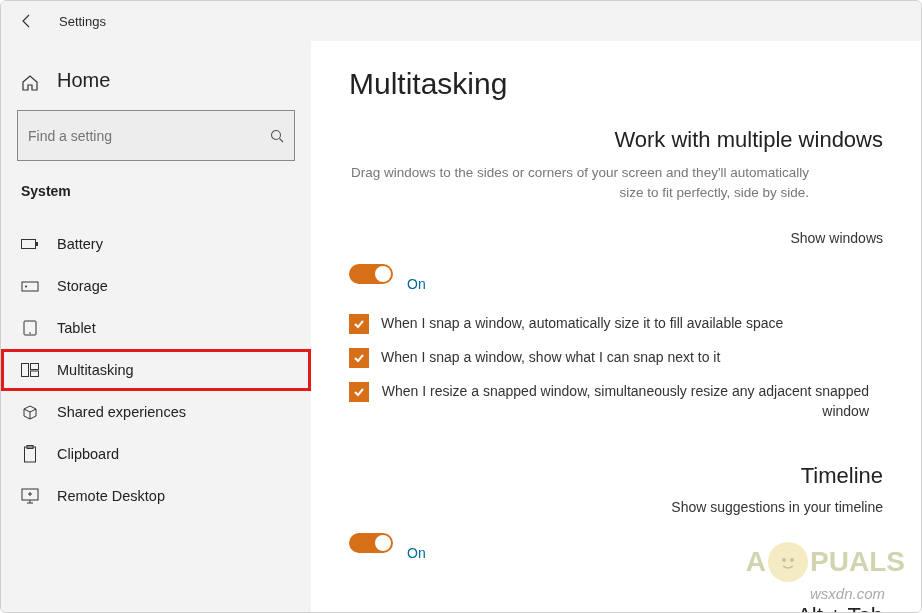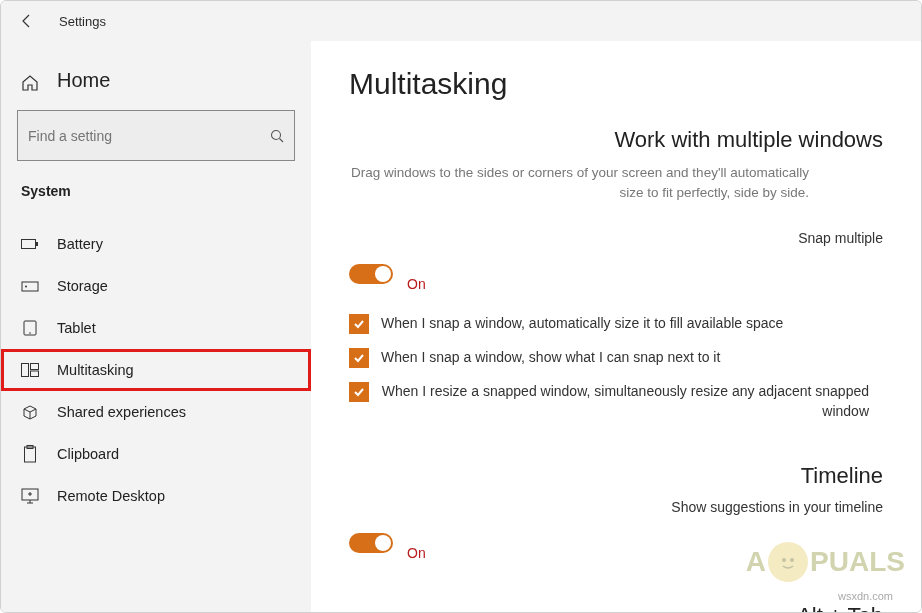--- a/index.html
+++ b/index.html
@@ -69,41 +69,41 @@
     .setting-label { font-size:14px; color:#333; margin-bottom:10px;}
     .toggle-row { display:flex; align-items:center; gap:14px; margin-bottom: 22px;}
     .toggle {
       width:44px; height:20px; border-radius:10px; background:#d66f17;
       position:relative; cursor:pointer;
     }
     .toggle .knob {
       position:absolute; right:2px; top:2px; width:16px; height:16px;
       border-radius:50%; background:#fff;
     }
-    .toggle-state { font-size:14px; color:#b91c1c;margin-top:20px;}
+    .toggle-state { font-size:14px; color:#0369a1;margin-top:20px;}
     .check-row { display:flex; gap:12px; margin-bottom:14px; max-width:520px;}
     .checkbox {
       width:20px; height:20px; background:#d66f17; flex-shrink:0;
       display:flex; align-items:center; justify-content:center; cursor:pointer;
     }
     .checkbox svg { stroke:#fff; }
     .check-label { font-size:14px; color:#333; line-height:1.4;}
     .section-block { margin-bottom: 42px; text-align: right;}
     .alt-tab-title { font-weight:400; font-size:22px; color:#222; }
     .watermark {
       position:absolute; right:16px; bottom:30px; opacity:0.45;
       font-size:28px; font-weight:600; color:#9aa04c; display:flex; align-items:center;
       pointer-events:none;
     }
     .watermark .face {
       width:40px; height:40px; border-radius:50%; background:#e8d27a;
       display:inline-flex; align-items:center; justify-content:center;
       margin: 0 2px; position:relative;
     }
-    .attrib { position:absolute; right:28px; bottom:10px; font-size:11px; color:#aaa; pointer-events:none;}
+    .attrib { position:absolute; right:36px; bottom:10px; font-size:15px; color:#aaa; pointer-events:none;font-style:italic;}
     svg { display:block; }
   </style>
 </head>
 <body>
 
 <div class="window">
   <div class="titlebar">
     <div class="back">
       <svg width="16" height="16" viewBox="0 0 16 16" fill="none">
           <path d="M10 2 L4 8 L10 14" stroke="#333" stroke-width="1.2" fill="none"></path>
@@ -201,21 +201,21 @@
         </div>
       </div>
     </div>
 
     <div class="content">
       <h1 class="page-title">Multitasking</h1>
 
       <div class="section-block">
         <h2 class="section-title">Work with multiple windows</h2>
         <p class="section-desc">Drag windows to the sides or corners of your screen and they'll automatically size to fit perfectly, side by side.</p>
-        <div class="setting-label">Snap multiple</div>
+        <div class="setting-label">Show windows</div>
         <div class="toggle-row">
           <div class="toggle">
               <div class="knob"></div>
             </div>
           <div class="toggle-state">On</div>
         </div>
         <div class="check-row">
           <div class="checkbox">
             <svg width="14" height="14" viewBox="0 0 14 14">
                 <path d="M3 7 L6 10 L11 4" stroke="#fff" stroke-width="2" fill="none"></path>

